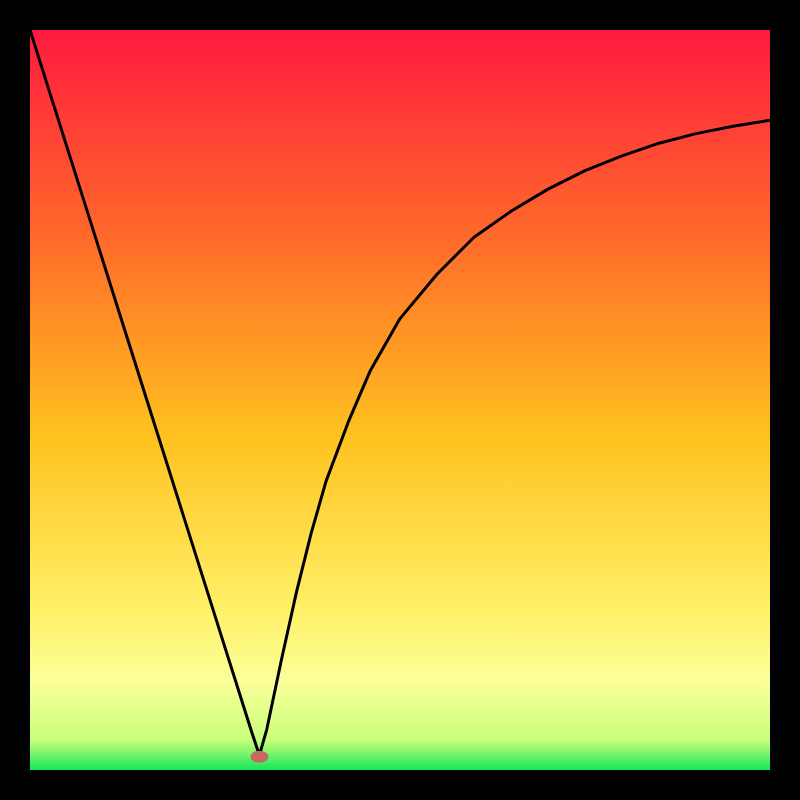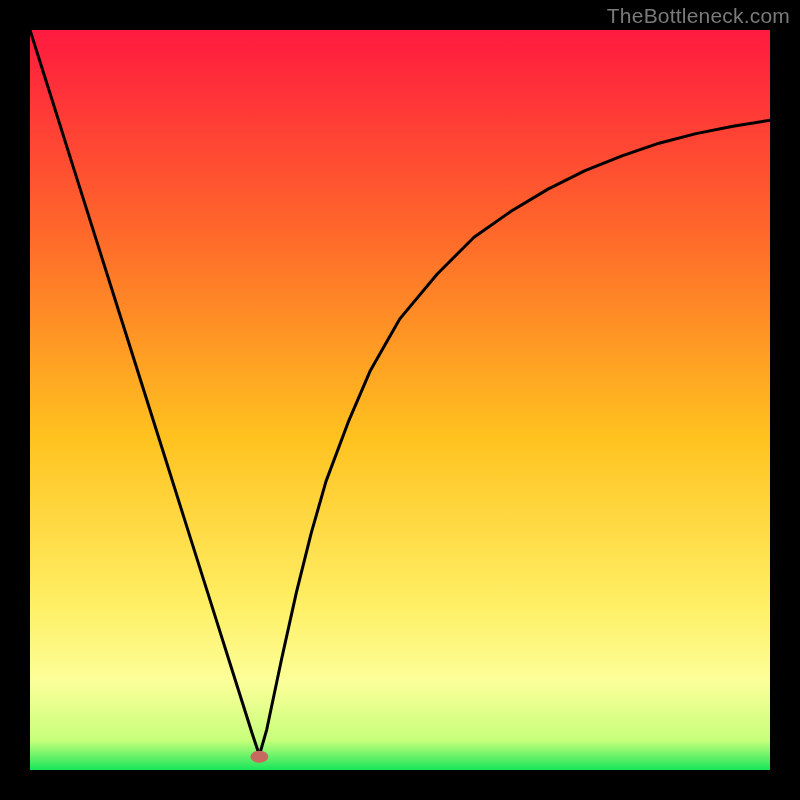--- a/index.html
+++ b/index.html
@@ -48,14 +48,13 @@
         <stop id="g3" offset="78%" stop-color="#fff066"></stop>
         <stop id="g4" offset="88%" stop-color="#fcff9a"></stop>
         <stop id="g5" offset="96%" stop-color="#c7ff7a"></stop>
         <stop id="g6" offset="100%" stop-color="#17e65a"></stop>
       </linearGradient>
     </defs>
     <rect x="0" y="0" width="740" height="740" fill="url(#bg)"></rect>
     <path id="curve" fill="none" stroke="#000000" stroke-width="3" stroke-linejoin="round" d="M0.0 0.0 L22.2 70.3 L44.4 140.6 L66.6 210.9 L88.8 281.2 L111.0 351.5 L133.2 421.8 L155.4 492.1 L177.6 562.4 L199.8 632.7 L222.0 703.0 L229.4 725.2 L236.8 699.3 L251.6 629.0 L266.4 562.4 L281.2 503.2 L296.0 451.4 L318.2 392.2 L340.4 340.4 L370.0 288.6 L407.0 244.2 L444.0 207.2 L481.0 181.3 L518.0 159.1 L555.0 140.6 L592.0 125.8 L629.0 113.2 L666.0 103.6 L703.0 96.2 L740.0 90.3"></path>
     <ellipse id="marker" cx="229.4" cy="726.7" rx="9" ry="6" fill="#c66a5f"></ellipse>
   </svg>
-  <div class="watermark">TheBottleneck.com</div>
 </div>
 
 </body></html>

